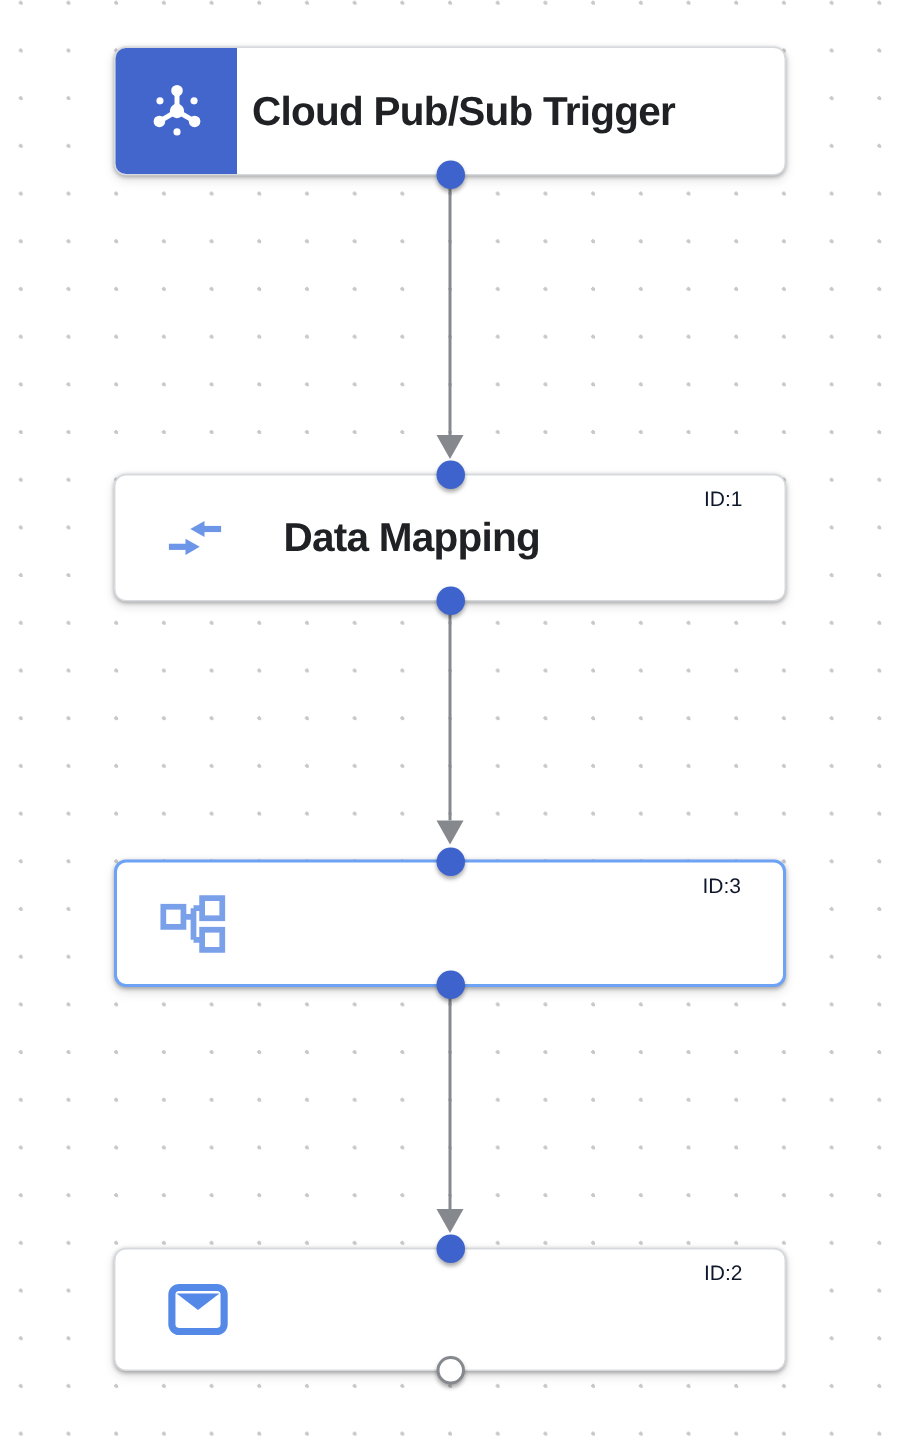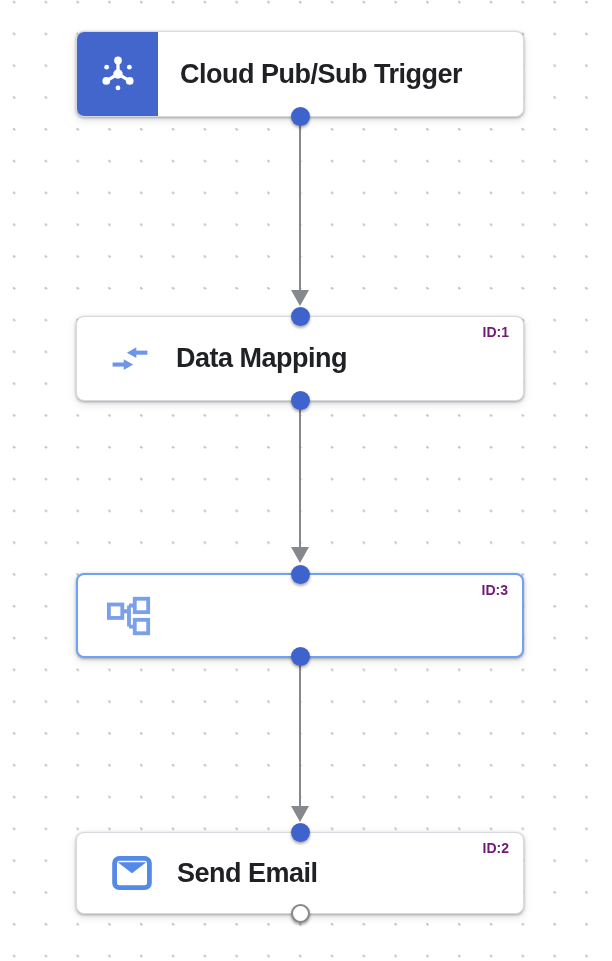--- a/index.html
+++ b/index.html
@@ -21,32 +21,32 @@
     border:1px solid #d6d9dd;
     border-radius:8px;
     box-shadow:0 1px 3px rgba(0,0,0,.30),0 3px 8px rgba(0,0,0,.12);
     display:flex;align-items:center;
     cursor:pointer;
     z-index:2;
   }
   .node.selected{border:2px solid #6ea2f5;}
   .node-title{
     font-size:27px;font-weight:700;color:#202124;
-    letter-spacing:-0.5px;margin-left:20px;white-space:nowrap;
+    letter-spacing:-0.5px;margin-left:33px;white-space:nowrap;
   }
   .icon-box{
     align-self:stretch;width:81px;flex:0 0 81px;
     background:#4366cd;border-radius:7px 0 0 7px;
     display:flex;align-items:center;justify-content:center;
   }
-  .icon-box + .node-title{margin-left:22px;}
+  .icon-box + .node-title{margin-left:10px;}
   .inline-icon{margin-left:27px;flex:0 0 auto;display:flex;align-items:center;}
   .id-label{
-    position:absolute;top:7px;right:14px;
-    font-size:14px;color:#701a75;font-weight:700;letter-spacing:0;
+    position:absolute;top:7px;right:28px;
+    font-size:14px;color:#0f172a;font-weight:400;letter-spacing:0;
   }
   .port{
     position:absolute;left:50%;margin-left:-9.5px;
     width:19px;height:19px;border-radius:50%;
     background:#3e63cc;
     box-shadow:0 2px 3px rgba(0,0,0,.35);
     z-index:5;cursor:pointer;
   }
   .port-top{top:-10px;}
   .port-bottom{bottom:-10px;}
@@ -133,19 +133,18 @@
     <div class="port port-bottom"></div>
   </div>
 
   <div class="node" style="top:832px;height:82px;">
     <span class="inline-icon" style="margin-left:30px;">
       <svg width="50" height="44" viewBox="0 0 24 24">
         <rect x="2.5" y="4" width="19" height="16" rx="2.6" fill="none" stroke="#5489e8" stroke-width="2.6"></rect>
         <path d="M4.2 6.2 H19.8 L12 12.2 Z" fill="#5489e8"></path>
       </svg>
     </span>
-    <span class="node-title">Send Email</span>
     <span class="id-label">ID:2</span>
     <div class="port port-top"></div>
     <div class="port port-bottom port-open"></div>
   </div>
 
 </div>
 
 </body></html>

